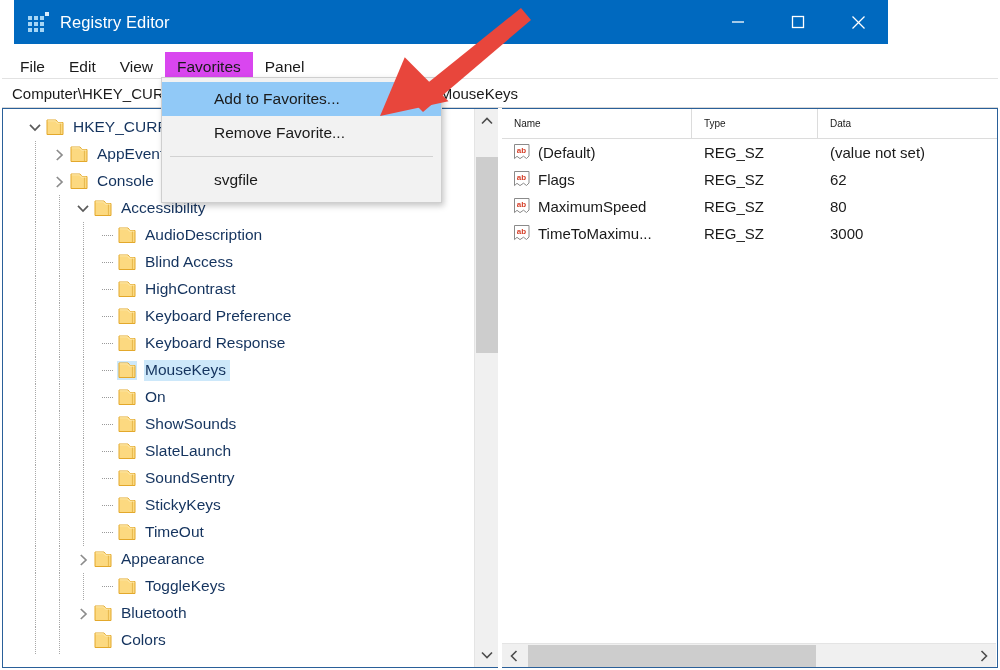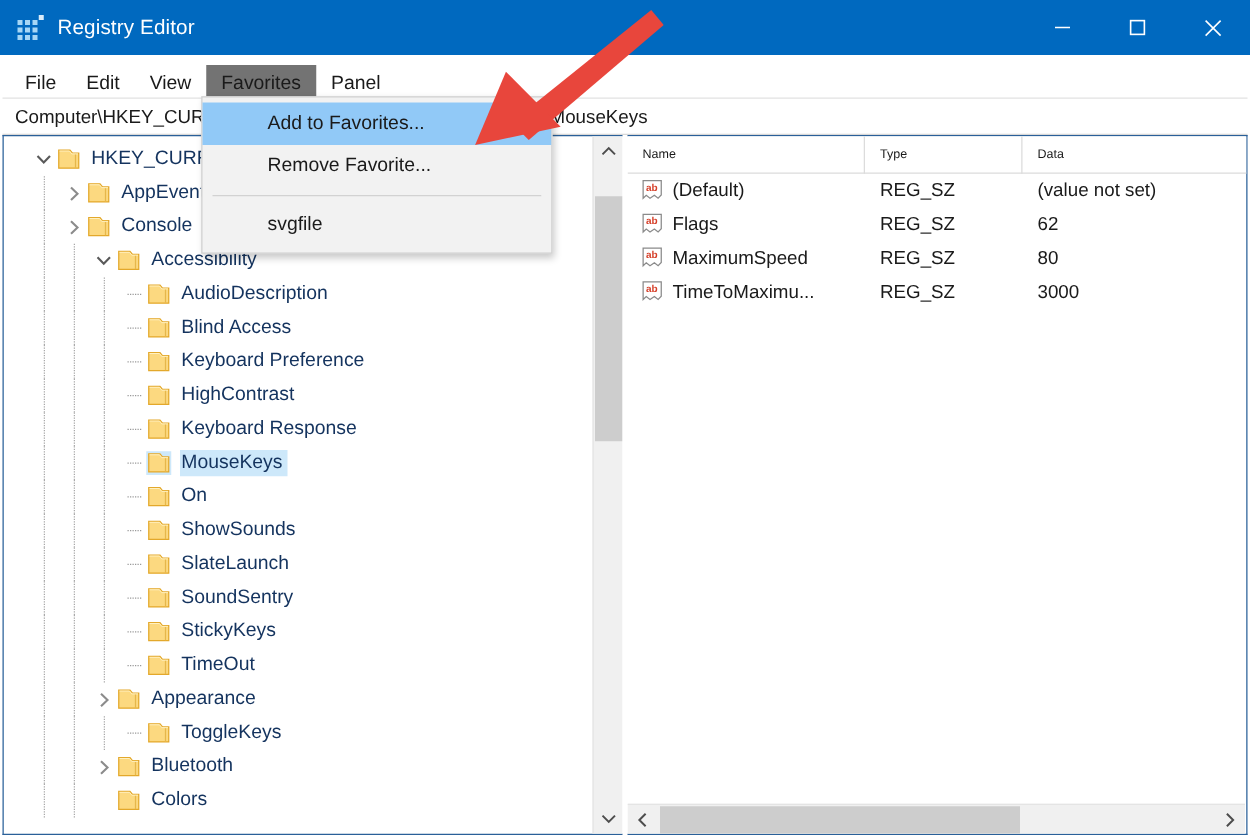--- a/index.html
+++ b/index.html
@@ -12,22 +12,22 @@
   }
   #app {
     position: relative;
     width: 1000px; height: 670px;
     background: #ffffff;
     overflow: hidden;
   }
 
   
   .titlebar {
-    position: absolute; left: 0; top: 0;
-    width: 1000px; height: 44px;
+    position: absolute; left: 14px; top: 0;
+    width: 874px; height: 44px;
     background: #0069bf;
     display: flex; align-items: center;
   }
   .title-icon {
     width: 20px; height: 20px;
     margin-left: 14px; margin-right: 12px;
     position: relative;
     flex: 0 0 auto;
   }
   .title-icon .grid {
@@ -70,21 +70,21 @@
   }
   .menu-item {
     height: 29px;
     padding: 0 12px;
     display: flex; align-items: center;
     font-size: 15.5px;
     color: #1a1a1a;
     white-space: nowrap;
     margin-top: 12px;
   }
-  .menu-item.open { background: #737373; }
+  .menu-item.open { background: #d946ef; }
 
   
   .addressbar {
     position: absolute; left: 2px; top: 78px;
     width: 996px; height: 30px;
     background: #ffffff;
     border-top: 1px solid #e2e2e2;
     border-bottom: 1px solid #d8d8d8;
     display: flex; align-items: center;
     padding-left: 10px;
@@ -443,38 +443,38 @@
             <div class="guide">
               <div class="dots"></div>
             </div>
             <div class="folder">
               <svg width="20" height="19" viewBox="0 0 20 19">
                 <path d="M2 2 H11 L13 4.5 H18 V16.5 H2 Z" fill="#fcd980" stroke="#e3a82b" stroke-width="1"></path>
                 <path d="M15.4 4.7 V16.2" stroke="#e6b74a" stroke-width="1" fill="none"></path>
                 <path d="M2.6 2.8 H10.6 L12.4 5.1 H17.4" fill="none" stroke="#fff1c2" stroke-width="0.8"></path>
               </svg>
             </div>
+            <div class="tree-label">HighContrast</div>
+          </div>
+          <div class="tree-row">
+            <div class="vline" style="left: 32px;"></div>
+            <div class="vline" style="left: 56px;"></div>
+            <div class="vline" style="left: 80px;"></div>
+            <div style="width: 94px; flex: 0 0 auto;"></div>
+            <div class="guide">
+              <div class="dots"></div>
+            </div>
+            <div class="folder">
+              <svg width="20" height="19" viewBox="0 0 20 19">
+                <path d="M2 2 H11 L13 4.5 H18 V16.5 H2 Z" fill="#fcd980" stroke="#e3a82b" stroke-width="1"></path>
+                <path d="M15.4 4.7 V16.2" stroke="#e6b74a" stroke-width="1" fill="none"></path>
+                <path d="M2.6 2.8 H10.6 L12.4 5.1 H17.4" fill="none" stroke="#fff1c2" stroke-width="0.8"></path>
+              </svg>
+            </div>
             <div class="tree-label">Keyboard Preference</div>
-          </div>
-          <div class="tree-row">
-            <div class="vline" style="left: 32px;"></div>
-            <div class="vline" style="left: 56px;"></div>
-            <div class="vline" style="left: 80px;"></div>
-            <div style="width: 94px; flex: 0 0 auto;"></div>
-            <div class="guide">
-              <div class="dots"></div>
-            </div>
-            <div class="folder">
-              <svg width="20" height="19" viewBox="0 0 20 19">
-                <path d="M2 2 H11 L13 4.5 H18 V16.5 H2 Z" fill="#fcd980" stroke="#e3a82b" stroke-width="1"></path>
-                <path d="M15.4 4.7 V16.2" stroke="#e6b74a" stroke-width="1" fill="none"></path>
-                <path d="M2.6 2.8 H10.6 L12.4 5.1 H17.4" fill="none" stroke="#fff1c2" stroke-width="0.8"></path>
-              </svg>
-            </div>
-            <div class="tree-label">HighContrast</div>
           </div>
           <div class="tree-row">
             <div class="vline" style="left: 32px;"></div>
             <div class="vline" style="left: 56px;"></div>
             <div class="vline" style="left: 80px;"></div>
             <div style="width: 94px; flex: 0 0 auto;"></div>
             <div class="guide">
               <div class="dots"></div>
             </div>
             <div class="folder">

